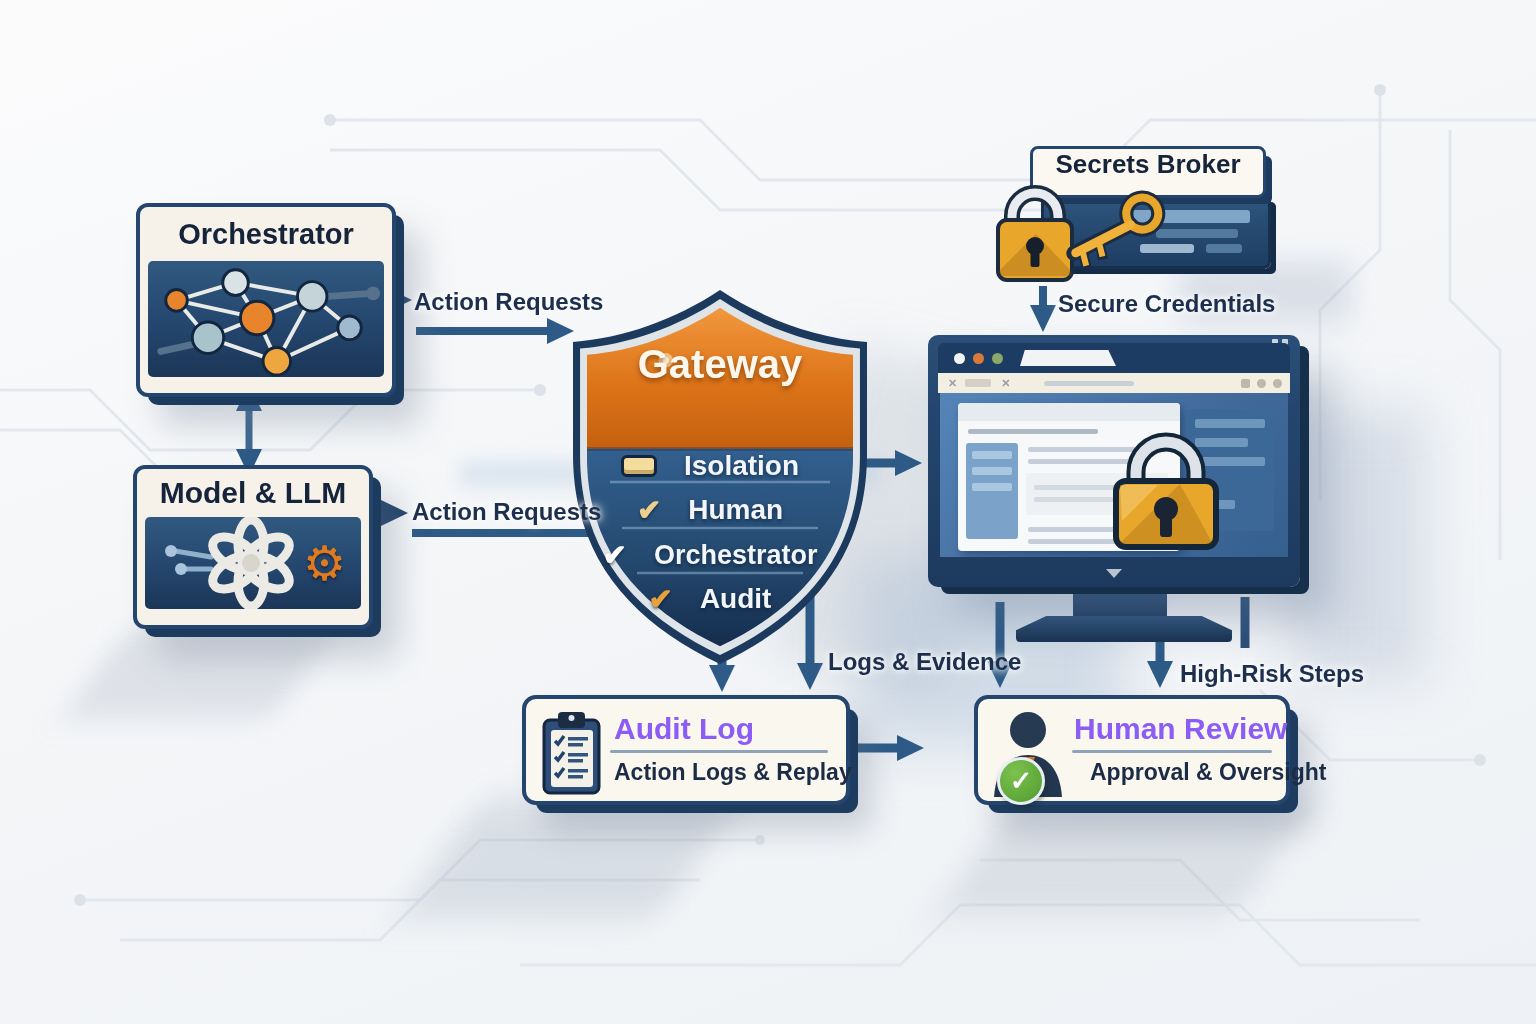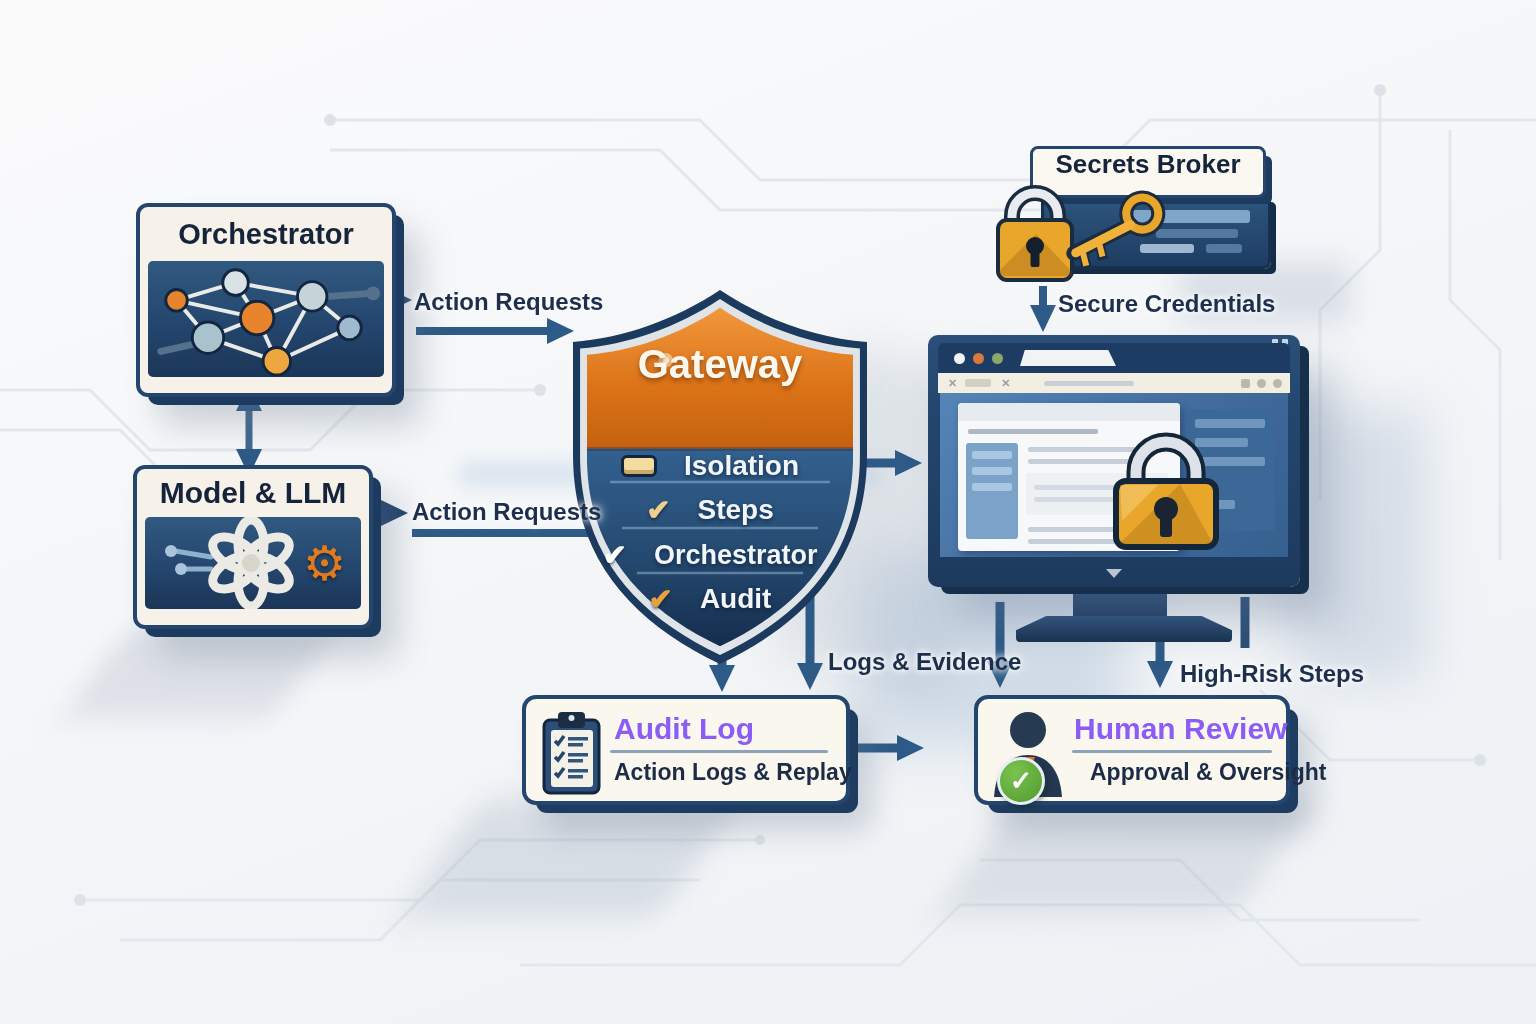--- a/index.html
+++ b/index.html
@@ -267,21 +267,21 @@
   </div>
   <div id="shield-title">
     <div>Gateway</div>
   </div>
   <div class="shield-row" style="top:448px;">
     <span class="icon-dash"></span>
     <span class="cap-label">Isolation</span>
   </div>
   <div class="shield-row" style="top:492px;">
     <span class="cap-glyph" style="color:#f0cf8e;">✔</span>
-    <span class="cap-label">Steps</span>
+    <span class="cap-label">Human</span>
   </div>
   <div class="shield-row" style="top:537px;">
     <span class="cap-glyph" style="color:#fdfdfd;">✔</span>
     <span class="cap-label" style="font-size:27px;">Orchestrator</span>
   </div>
   <div class="shield-row" style="top:581px;">
     <span class="cap-glyph" style="color:#e9a23b;">✔</span>
     <span class="cap-label">Audit</span>
   </div>
 

